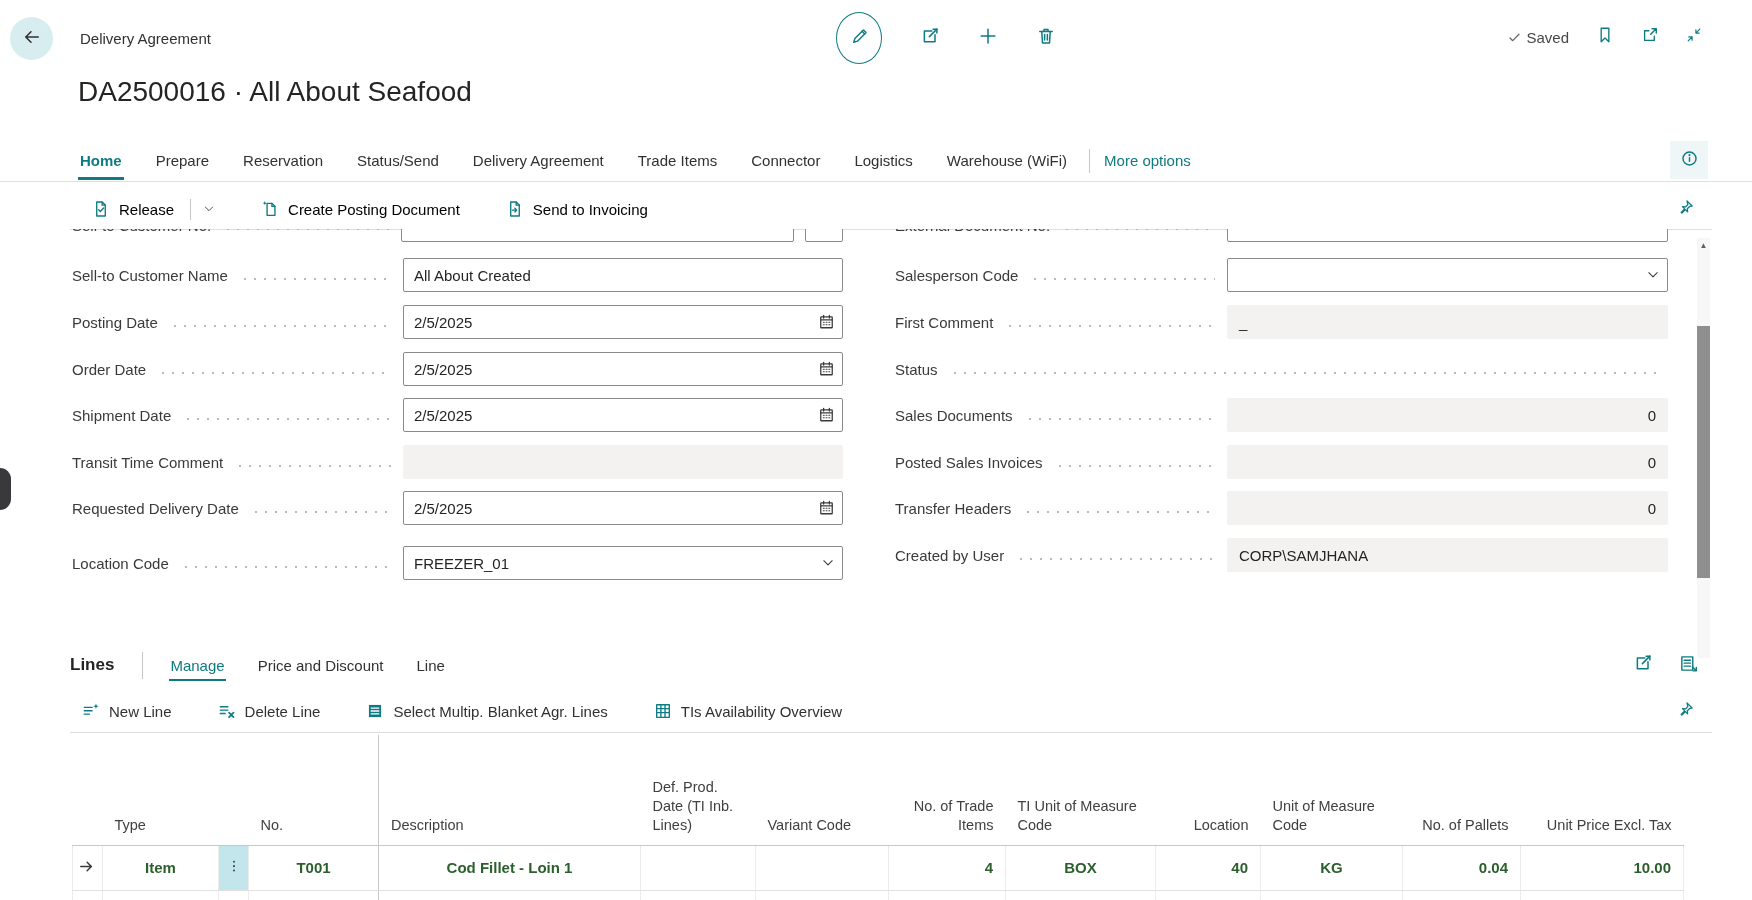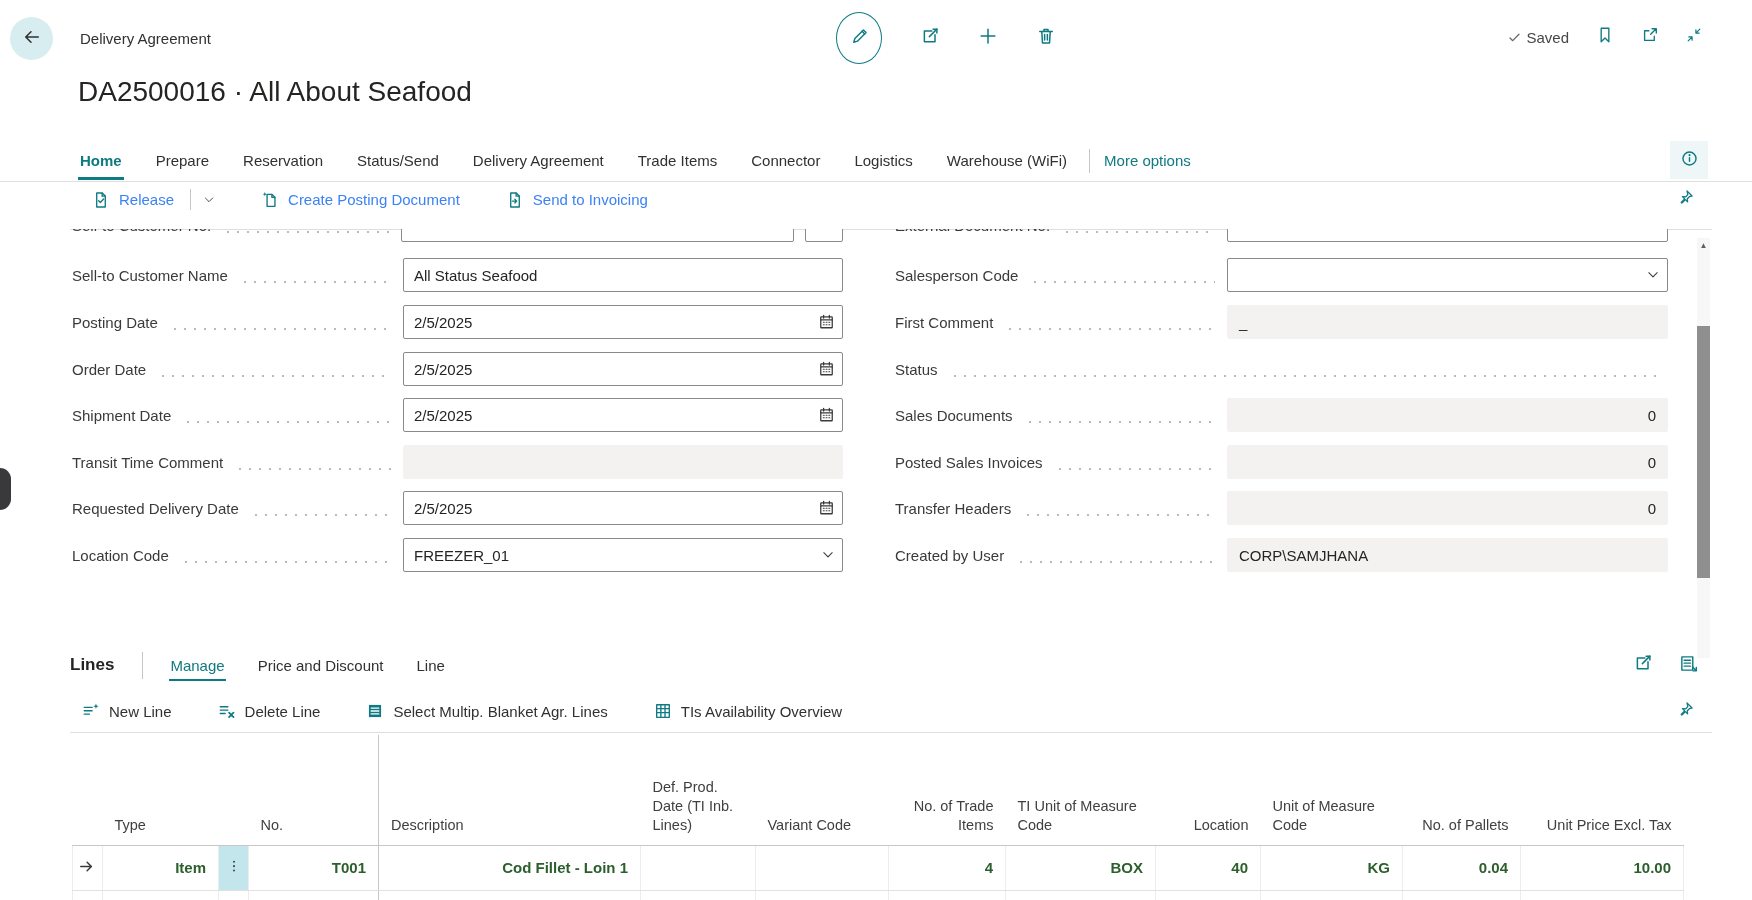--- a/index.html
+++ b/index.html
@@ -28,36 +28,36 @@
   .tabs-list{display:flex;align-items:center;gap:30px;}
   .tab{cursor:pointer;position:relative;padding:10px 2px;white-space:nowrap;}
   .tab.active{color:#0e7a82;font-weight:700;}
   .tab.active::after{content:"";position:absolute;left:0;right:0;bottom:-1px;height:3px;background:#0e7a82;}
   .tabs-sep{width:1px;height:24px;background:#c8c6c4;margin:0 14px 0 20px;}
   .more-options{color:#0e7a82;cursor:pointer;white-space:nowrap;}
   .info-btn{position:absolute;right:44px;top:141px;width:38px;height:38px;background:#eef6f8;color:#0e7a82;
             display:flex;align-items:center;justify-content:center;cursor:pointer;}
 
   
-  .action-bar{position:absolute;top:189px;left:70px;right:40px;height:40px;display:flex;align-items:flex-start;
-              padding-left:22px;font-size:15px;color:#3b82f6;border-bottom:1px solid #e1dfdd;}
+  .action-bar{position:absolute;top:189px;left:70px;right:40px;height:40px;display:flex;align-items:center;
+              padding-left:22px;font-size:15px;color:#000000;border-bottom:1px solid #e1dfdd;}
   .ab-items{display:flex;align-items:center;gap:46px;}
   .act{display:flex;align-items:center;gap:9px;cursor:pointer;white-space:nowrap;}
   .act .aicon{color:#0e7a82;display:flex;}
   .act .sep{width:1px;height:21px;background:#c8c6c4;margin:0 3px 0 7px;}
   .act .chev{color:#3b3a39;display:flex;}
   .bar-pin{margin-left:auto;color:#0e7a82;cursor:pointer;display:flex;margin-right:18px;}
 
   
   .form{position:absolute;top:229px;left:0;right:0;height:372px;overflow:hidden;}
   .fcol{position:absolute;top:0;}
   .fcol.left{left:72px;width:771px;}
   .fcol.right{left:895px;width:773px;}
   .frow{position:absolute;height:34px;display:flex;align-items:center;width:100%;}
-  .flabel{flex:1;display:flex;align-items:flex-end;font-size:15px;color:#3b3a39;min-width:0;}
+  .flabel{flex:1;display:flex;align-items:center;font-size:15px;color:#3b3a39;min-width:0;}
   .flabel .txt{white-space:nowrap;}
   .dots{flex:1;height:4px;margin:7px 12px 0 12px;
         background-image:radial-gradient(circle,#bbb8b5 1.1px,transparent 1.5px);
         background-size:10px 4px;background-repeat:repeat-x;background-position:left center;}
   .fbox{position:relative;width:440px;height:34px;border:1px solid #8c8a88;border-radius:2px;background:#fff;
         display:flex;align-items:center;padding:0 30px 0 10px;font-size:15px;color:#252423;box-sizing:border-box;cursor:text;}
   .fcol.right .fbox{width:441px;}
   .fbox.noicon{padding-right:10px;}
   .fbox.short{width:393px;}
   .tail-icon{position:absolute;right:7px;top:50%;transform:translateY(-50%);color:#3b3a39;display:flex;cursor:pointer;}
@@ -92,21 +92,21 @@
   
   .table-wrap{position:absolute;top:93px;left:72px;right:0;bottom:0;overflow:hidden;}
   table.lines-grid{border-collapse:collapse;table-layout:fixed;}
   .lines-grid thead tr{height:110px;}
   .lines-grid th{vertical-align:bottom;font-weight:400;font-size:14.5px;color:#404040;
                  padding:0 12px 10px;line-height:1.3;border-bottom:1px solid #c9c7c5;cursor:pointer;}
   .lines-grid th.al{text-align:left;} .lines-grid th.ar{text-align:right;} .lines-grid th.ac{text-align:center;}
   .lines-grid td{height:44px;border-bottom:1px solid #e3e1df;border-right:1px solid #ececea;
                  font-size:15px;font-weight:700;color:#2b5f2b;padding:0 12px;white-space:nowrap;overflow:hidden;cursor:pointer;}
   .lines-grid td:first-child{border-left:1px solid #ececea;}
-  .lines-grid td.al{text-align:right;margin-left:34px;} .lines-grid td.ar{text-align:right;}
+  .lines-grid td.al{text-align:center;margin-left:34px;} .lines-grid td.ar{text-align:right;}
   .lines-grid .freeze{border-right:1px solid #c9c7c5 !important;}
   .lines-grid td.arrow-cell{color:#3a3a3a;font-weight:400;padding:0 0 0 5px;border-right:1px solid #ececea;}
   .lines-grid td.menu-cell{background:#c3e6ec;color:#3c3c3c;padding:0;text-align:center;}
   .lines-grid tr.partial td{height:11px;border-bottom:none;}
 </style>
 </head>
 <body>
 
 <div class="page">
 
@@ -253,21 +253,21 @@
             <span></span>
           </div>
           <div class="assist-btn"></div>
         </div>
         <div class="frow" style="top: 29px;">
           <div class="flabel">
             <span class="txt">Sell-to Customer Name</span>
             <span class="dots"></span>
           </div>
           <div class="fbox noicon">
-            <span>All Status Seafood</span>
+            <span>All About Created</span>
           </div>
         </div>
         <div class="frow" style="top: 76px;">
           <div class="flabel">
             <span class="txt">Posting Date</span>
             <span class="dots"></span>
           </div>
           <div class="fbox">
             <span>2/5/2025</span>
             <span class="tail-icon">
@@ -327,21 +327,21 @@
             <span>2/5/2025</span>
             <span class="tail-icon">
               <svg width="17" height="17" viewBox="0 0 16 16" fill="none" stroke="currentColor" stroke-width="1.2" stroke-linecap="round" stroke-linejoin="round">
                 <rect x="2.6" y="3.2" width="10.8" height="10.2" rx="0.5"></rect>
                 <path d="M2.6 6.1h10.8M5.3 1.8v2.5M10.7 1.8v2.5"></path>
                 <path d="M5 8.3h.9M7.6 8.3h.9M10.2 8.3h.9M5 10.6h.9M7.6 10.6h.9M10.2 10.6h.9" stroke-width="1"></path>
               </svg>
             </span>
           </div>
         </div>
-        <div class="frow" style="top: 309px;">
+        <div class="frow" style="top: 317px;">
           <div class="flabel">
             <span class="txt">Location Code</span>
             <span class="dots"></span>
           </div>
           <div class="fbox">
             <span>FREEZER_01</span>
             <span class="tail-icon">
               <svg width="14" height="14" viewBox="0 0 16 16" fill="none" stroke="currentColor" stroke-width="1.2" stroke-linecap="round" stroke-linejoin="round">
                 <path d="M3.2 5.4L8 10.2l4.8-4.8"></path>
               </svg>

